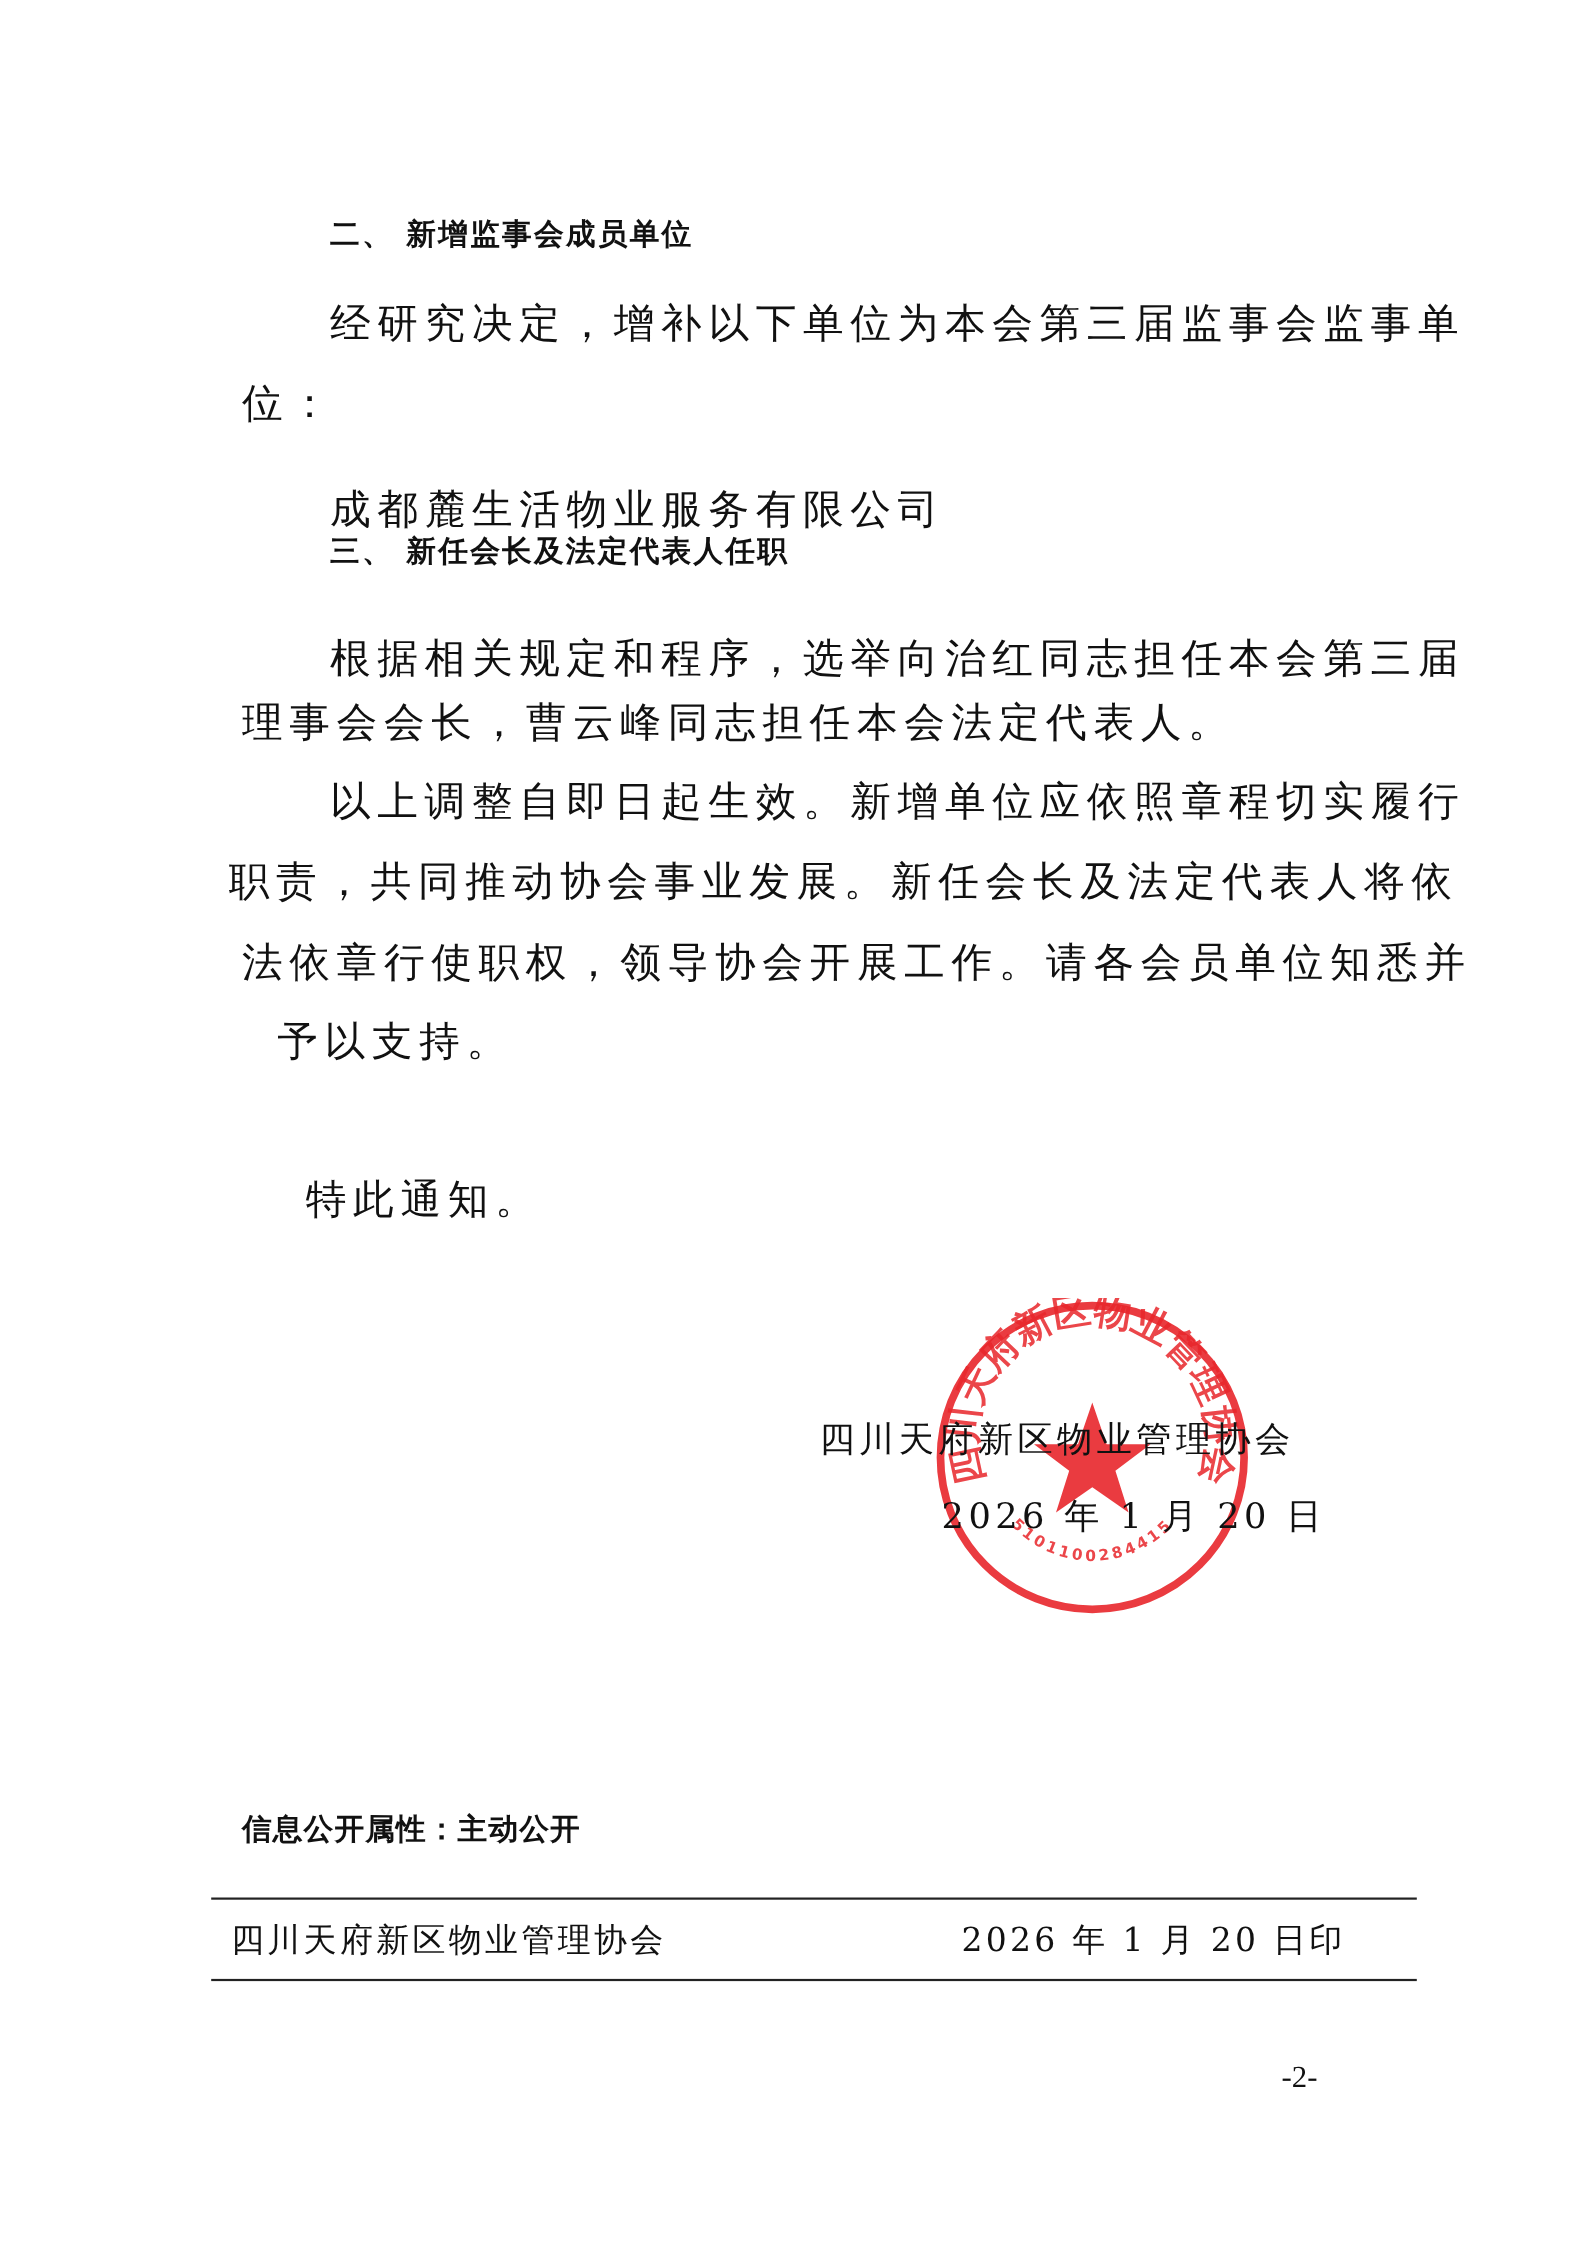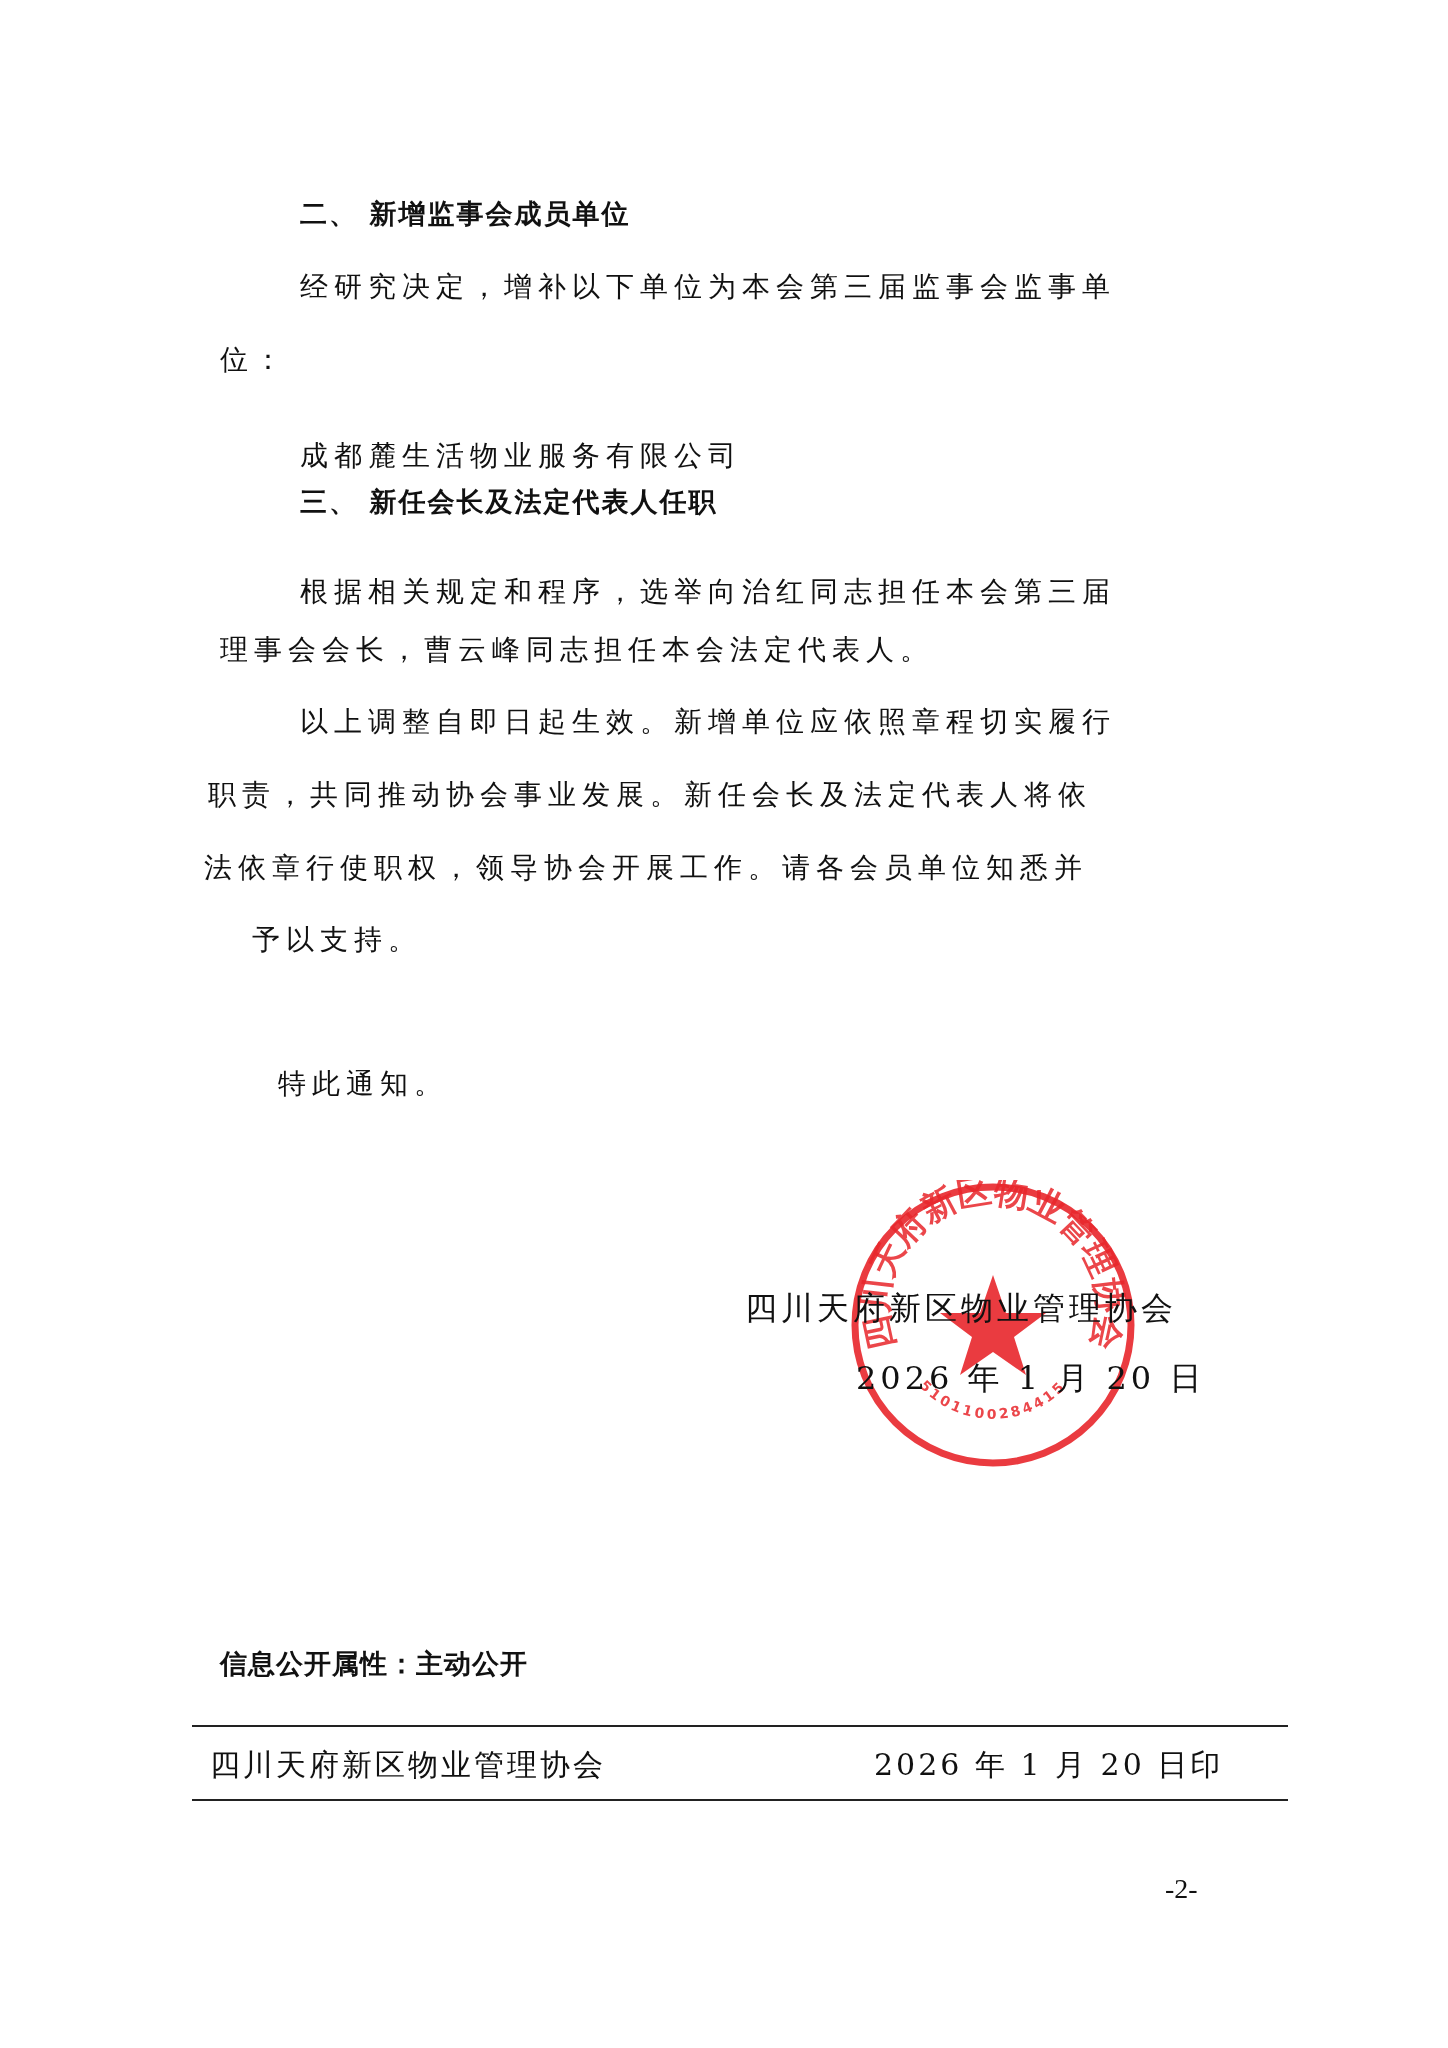--- a/index.html
+++ b/index.html
@@ -1,18 +1,18 @@
 <!DOCTYPE html>
 <html><head>
 <meta charset="utf-8">
 <style>
   html, body { margin: 0; padding: 0; background: #ffffff; }
   body { width: 1448px; height: 2048px; position: relative; overflow: hidden;
          font-family: "DejaVu Serif", "Liberation Serif", serif; color: #111; }
-  .p { position: absolute; font-size: 28px; letter-spacing: 6px; white-space: nowrap; line-height: 1; font-family: Liberation Mono, monospace; }
+  .p { position: absolute; font-size: 37px; letter-spacing: 6px; white-space: nowrap; line-height: 1; }
   .h { position: absolute; font-size: 27px; font-weight: bold; letter-spacing: 2px; white-space: nowrap;
        font-family: "DejaVu Sans", "Liberation Sans", sans-serif; line-height: 1; }
   .seal { position: absolute; left: 848px; top: 1180px; width: 290px; height: 290px; }
   .sig { position: absolute; font-size: 32px; letter-spacing: 4px; white-space: nowrap; line-height: 1; }
   .rule { position: absolute; left: 192px; width: 1096px; height: 2px; background: #222; }
   .foot { position: absolute; font-size: 30px; letter-spacing: 3px; white-space: nowrap; line-height: 1; }
   .pg { position: absolute; left: 1165px; top: 1873px; font-size: 28px; font-family: "Liberation Serif", serif; }
 </style>
 </head>
 <body>
@@ -21,21 +21,21 @@
 <div class="p" style="left:300px; top:275px;">经研究决定，增补以下单位为本会第三届监事会监事单</div>
 <div class="p" style="left:220px; top:348px;">位：</div>
 <div class="p" style="left:300px; top:444px;text-align:right;">成都麓生活物业服务有限公司</div>
 
 <div class="h" style="left:300px; top:488px;">三、  新任会长及法定代表人任职</div>
 <div class="p" style="left:300px; top:580px;">根据相关规定和程序，选举向治红同志担任本会第三届</div>
 <div class="p" style="left:220px; top:638px;">理事会会长，曹云峰同志担任本会法定代表人。</div>
 
 <div class="p" style="left:300px; top:710px;">以上调整自即日起生效。新增单位应依照章程切实履行</div>
 <div class="p" style="left:208px; top:783px;">职责，共同推动协会事业发展。新任会长及法定代表人将依</div>
-<div class="p" style="left:204px; top:856px;">法依章行使职权，领导协会开展工作。请各会员单位知悉并</div>
+<div class="p" style="left:220px; top:856px;">法依章行使职权，领导协会开展工作。请各会员单位知悉并</div>
 <div class="p" style="left:220px; top:928px;margin-left:32px;">予以支持。</div>
 <div class="p" style="left:278px; top:1072px;">特此通知。</div>
 
 <svg class="seal" viewBox="0 0 290 290">
   <defs>
     <path id="arcTop" d="M 45 160 A 105 105 0 1 1 245 160"></path>
     <path id="arcBot" d="M 70 205 A 100 100 0 0 0 220 205"></path>
   </defs>
   <circle cx="145" cy="145" r="138" fill="none" stroke="#e8262b" stroke-width="7" opacity="0.9"></circle>
   <text font-size="34" font-weight="bold" fill="#e8262b" opacity="0.85" font-family="DejaVu Sans, sans-serif">

